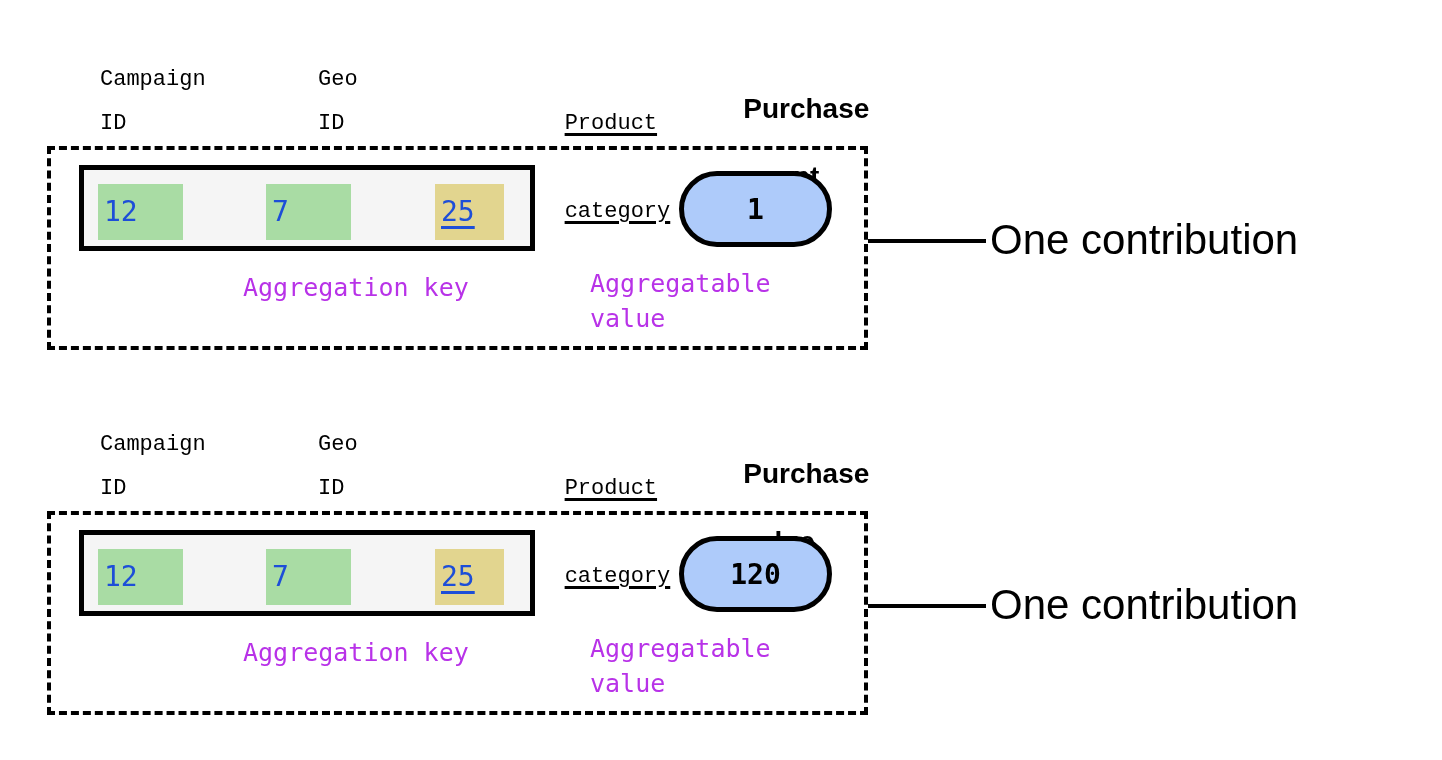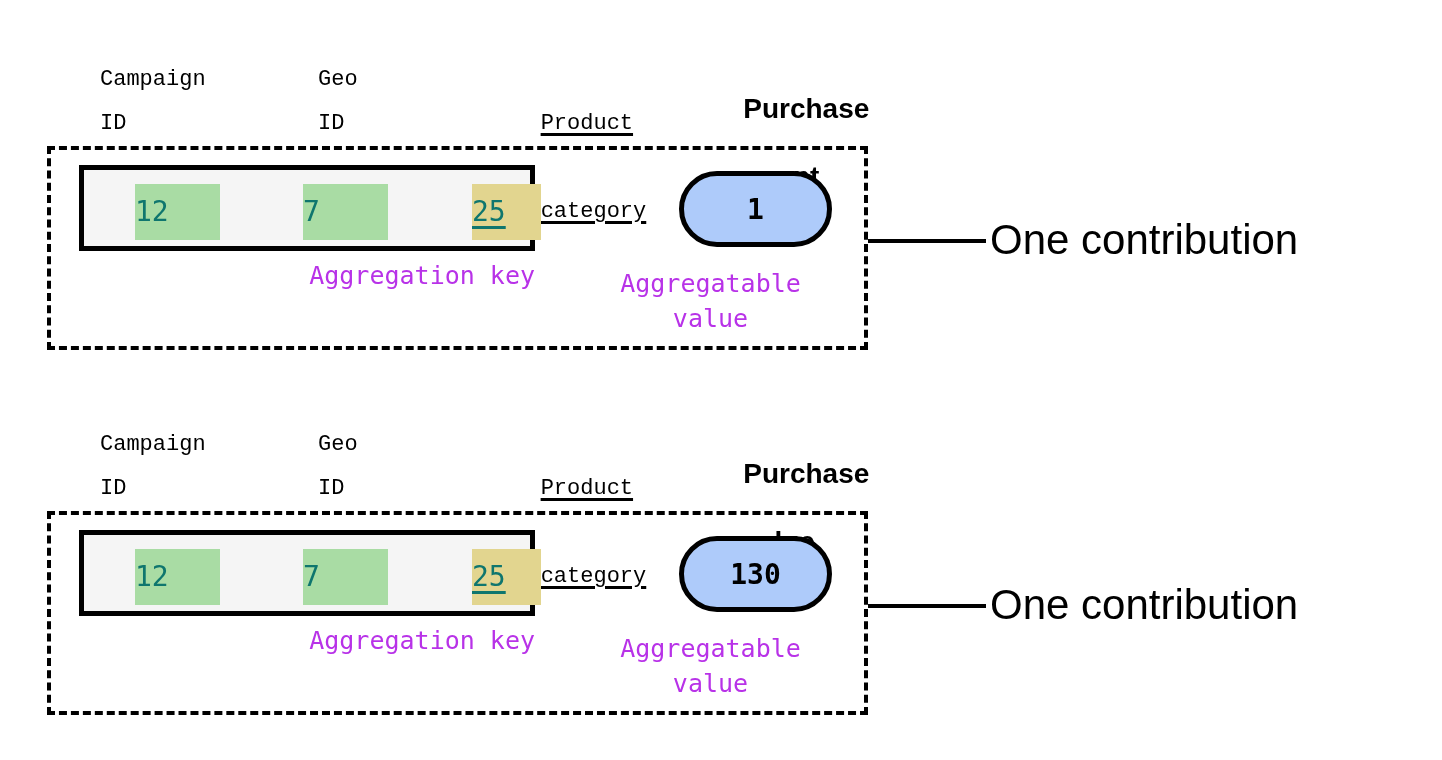--- a/index.html
+++ b/index.html
@@ -47,21 +47,21 @@
     top: 0;
     font-family: Liberation Mono, monospace;
     font-size: 22px;
     line-height: 44px;
     letter-spacing: 0px;
     white-space: pre;
     color: #000000;
   }
   .hdr-campaign { left: 100px; width: 180px; }
   .hdr-geo      { left: 274px; width: 150px; margin-left: 44px; }
-  .hdr-product  { left: 435px; width: 170px; }
+  .hdr-product  { left: 459px; width: 170px; }
   .hdr-product .ul {
     text-decoration: underline;
     text-decoration-thickness: 2.5px;
     text-underline-offset: 4px;
   }
   .hdr-purchase {
     left: 681px;
     width: 200px;
     font-family: "Liberation Sans", sans-serif;
     font-weight: bold;
@@ -93,25 +93,25 @@
     background: #f5f5f5;
   }
   .cell {
     position: absolute;
     top: 14px;
     height: 56px;
     box-sizing: border-box;
     display: flex;
     align-items: center;
     justify-content: flex-start;
+    padding-left: 6px;
     font-family: "DejaVu Sans Mono", "Liberation Mono", monospace;
     font-size: 28px;
     line-height: 56px;
-    color: #0f766e;
-    margin-left: 37px;
+    color: #1d4ed8;
   }
   .cell-campaign { left: 14px;  width: 85px; background: #a9dca4; }
   .cell-geo      { left: 182px; width: 85px; background: #a9dca4; }
   .cell-product  { left: 351px; width: 69px; background: #e2d58f; }
   .cell-product .vu {
     text-decoration: underline;
     text-decoration-thickness: 3px;
     text-underline-offset: 5px;
   }
 
@@ -139,29 +139,29 @@
   .annot {
     position: absolute;
     font-family: "DejaVu Sans Mono", "Liberation Mono", monospace;
     font-size: 25px;
     line-height: 35px;
     color: #b832e8;
     white-space: pre;
   }
   .annot-key {
     left: 243px;
-    top: 258px;
+    top: 270px;
     width: 292px;
-    text-align: right;
+    text-align: left;
   }
   .annot-value {
     left: 590px;
     top: 266px;
     width: 241px;
-    text-align: center;
+    text-align: left;
   }
 
   
   .leader {
     position: absolute;
     left: 868px;
     top: 239px;
     width: 118px;
     height: 4px;
     background: #000000;
@@ -239,21 +239,21 @@
     <div class="contribution-box"></div>
 
     <div class="key-box">
       <div class="cell cell-campaign">12</div>
       <div class="cell cell-geo">7</div>
       <div class="cell cell-product">
         <span class="vu">25</span>
       </div>
     </div>
 
-    <div class="value-pill">130</div>
+    <div class="value-pill">120</div>
 
     <div class="annot annot-key">Aggregation key</div>
     <div class="annot annot-value" style="white-space: pre;">Aggregatable
 value</div>
 
     <div class="leader"></div>
     <div class="callout-label">One contribution</div>
   </div>
 
 </div>

